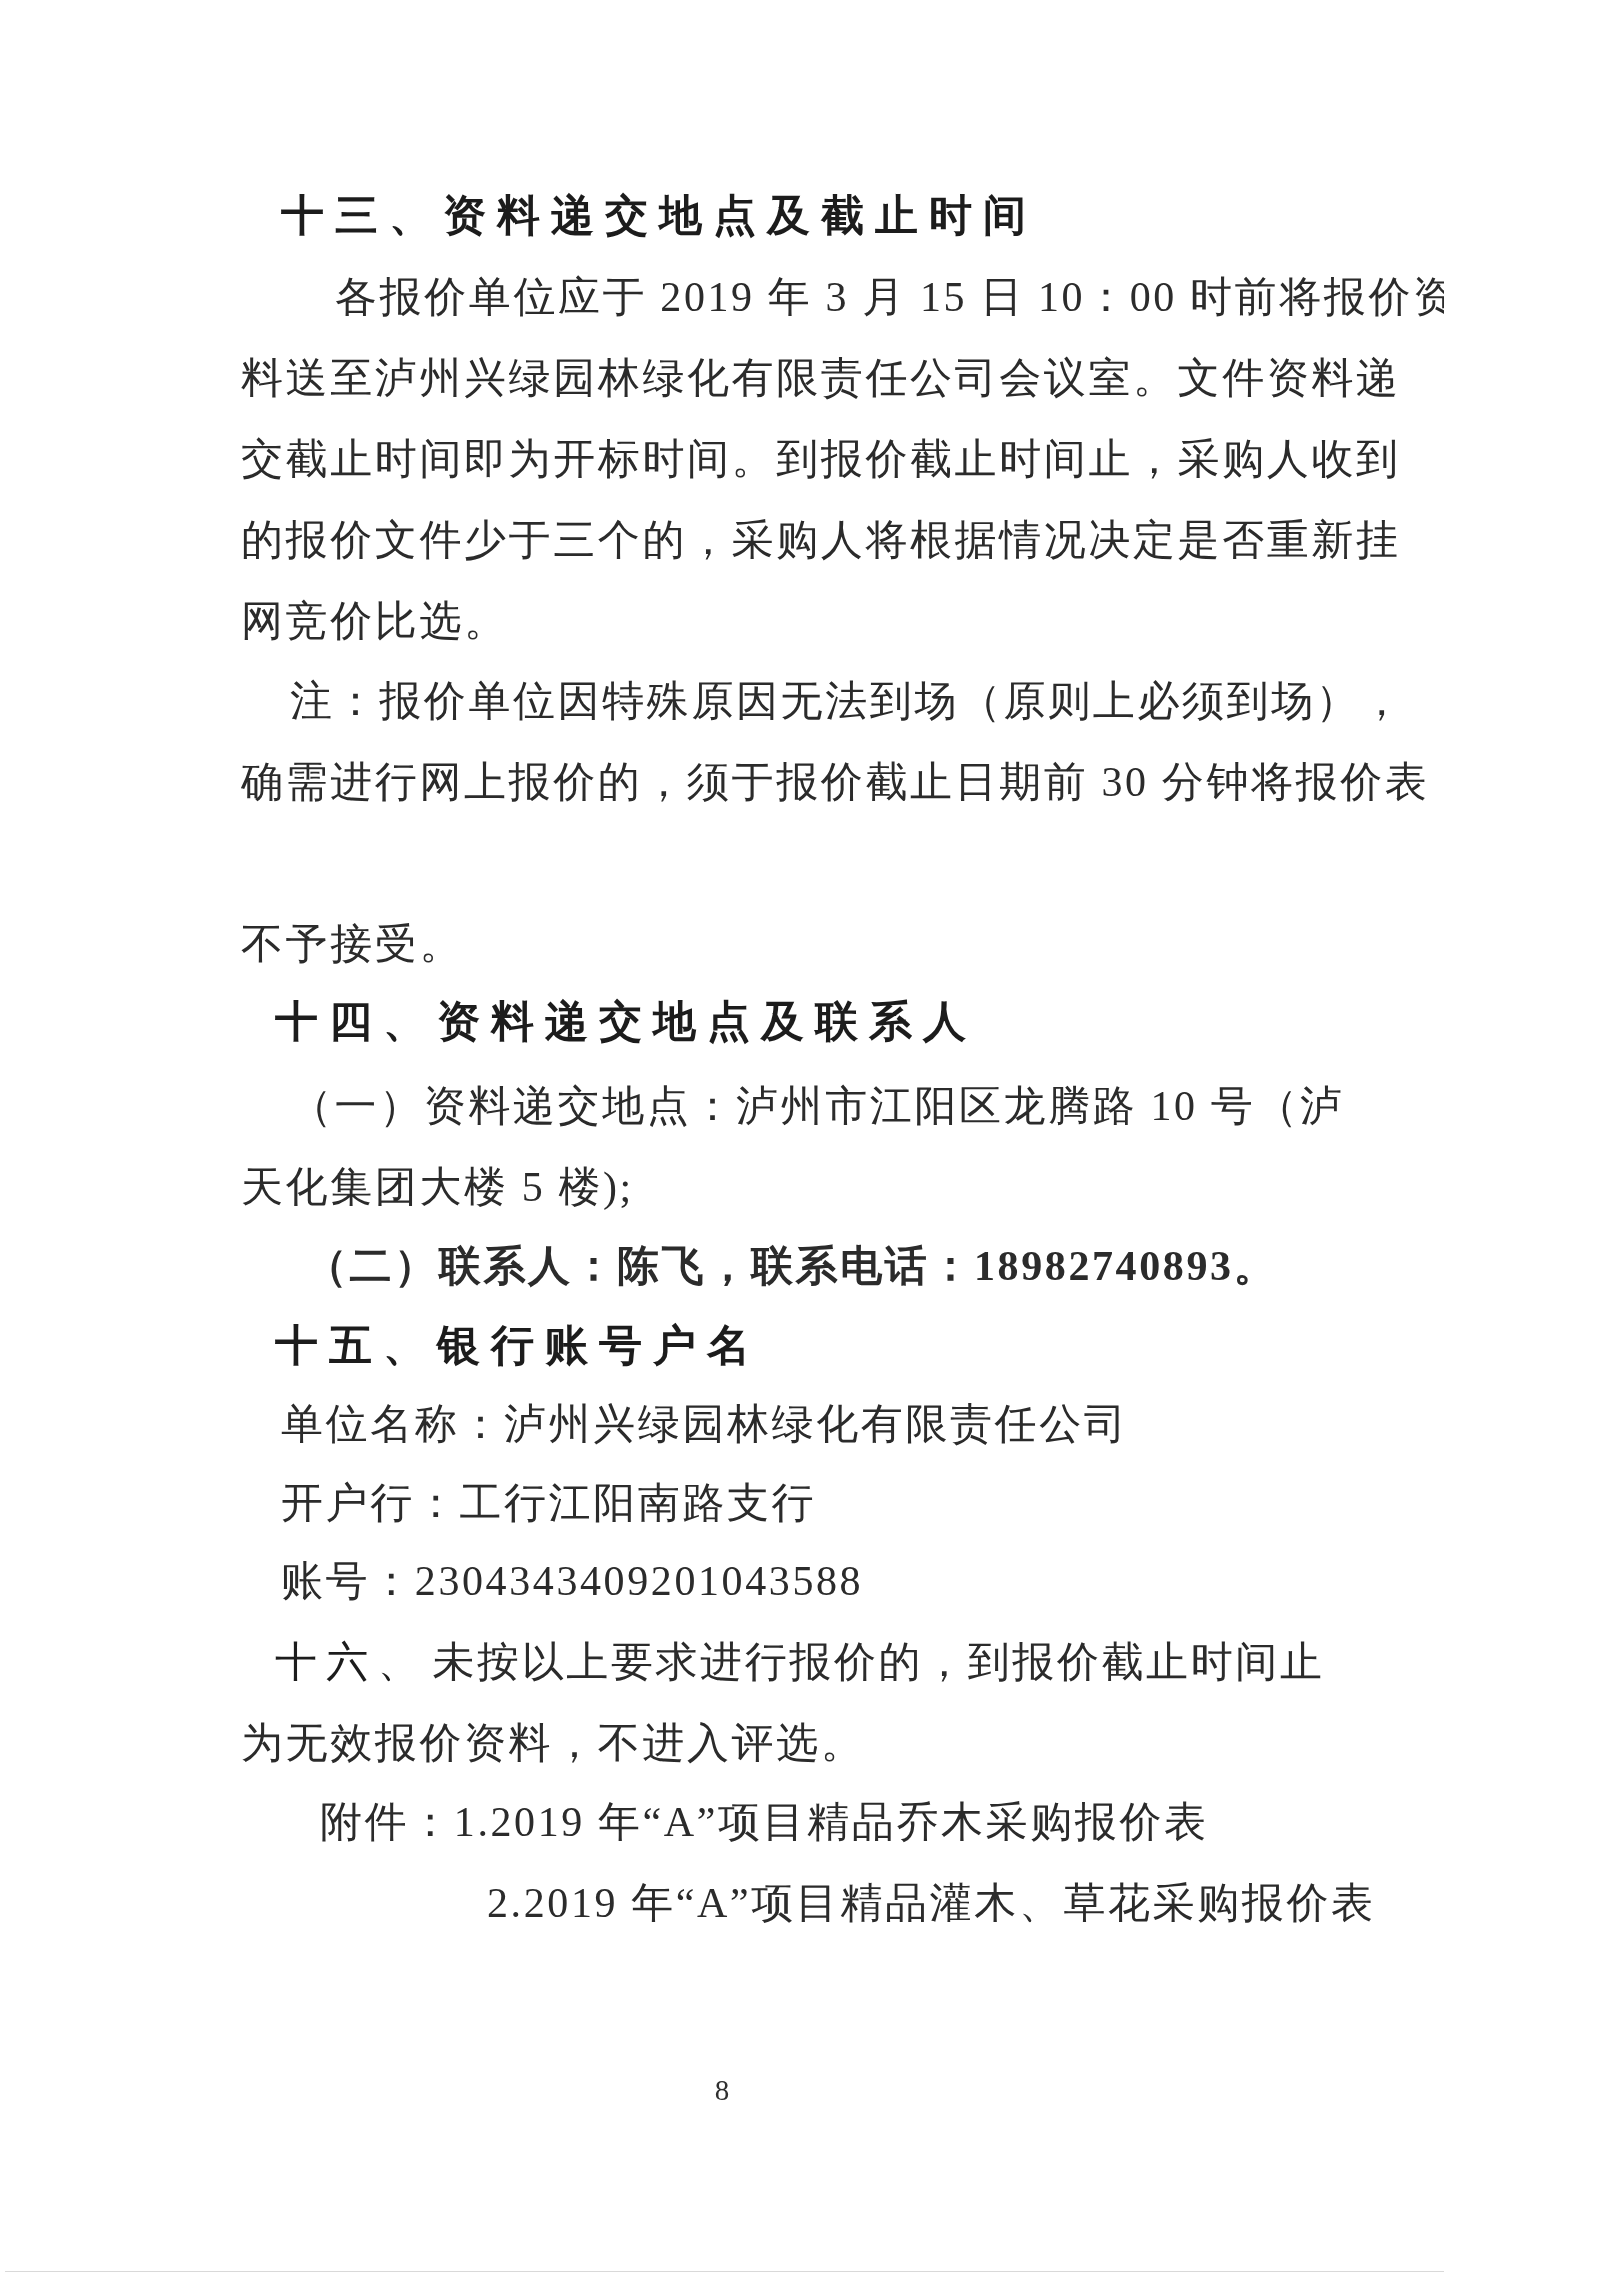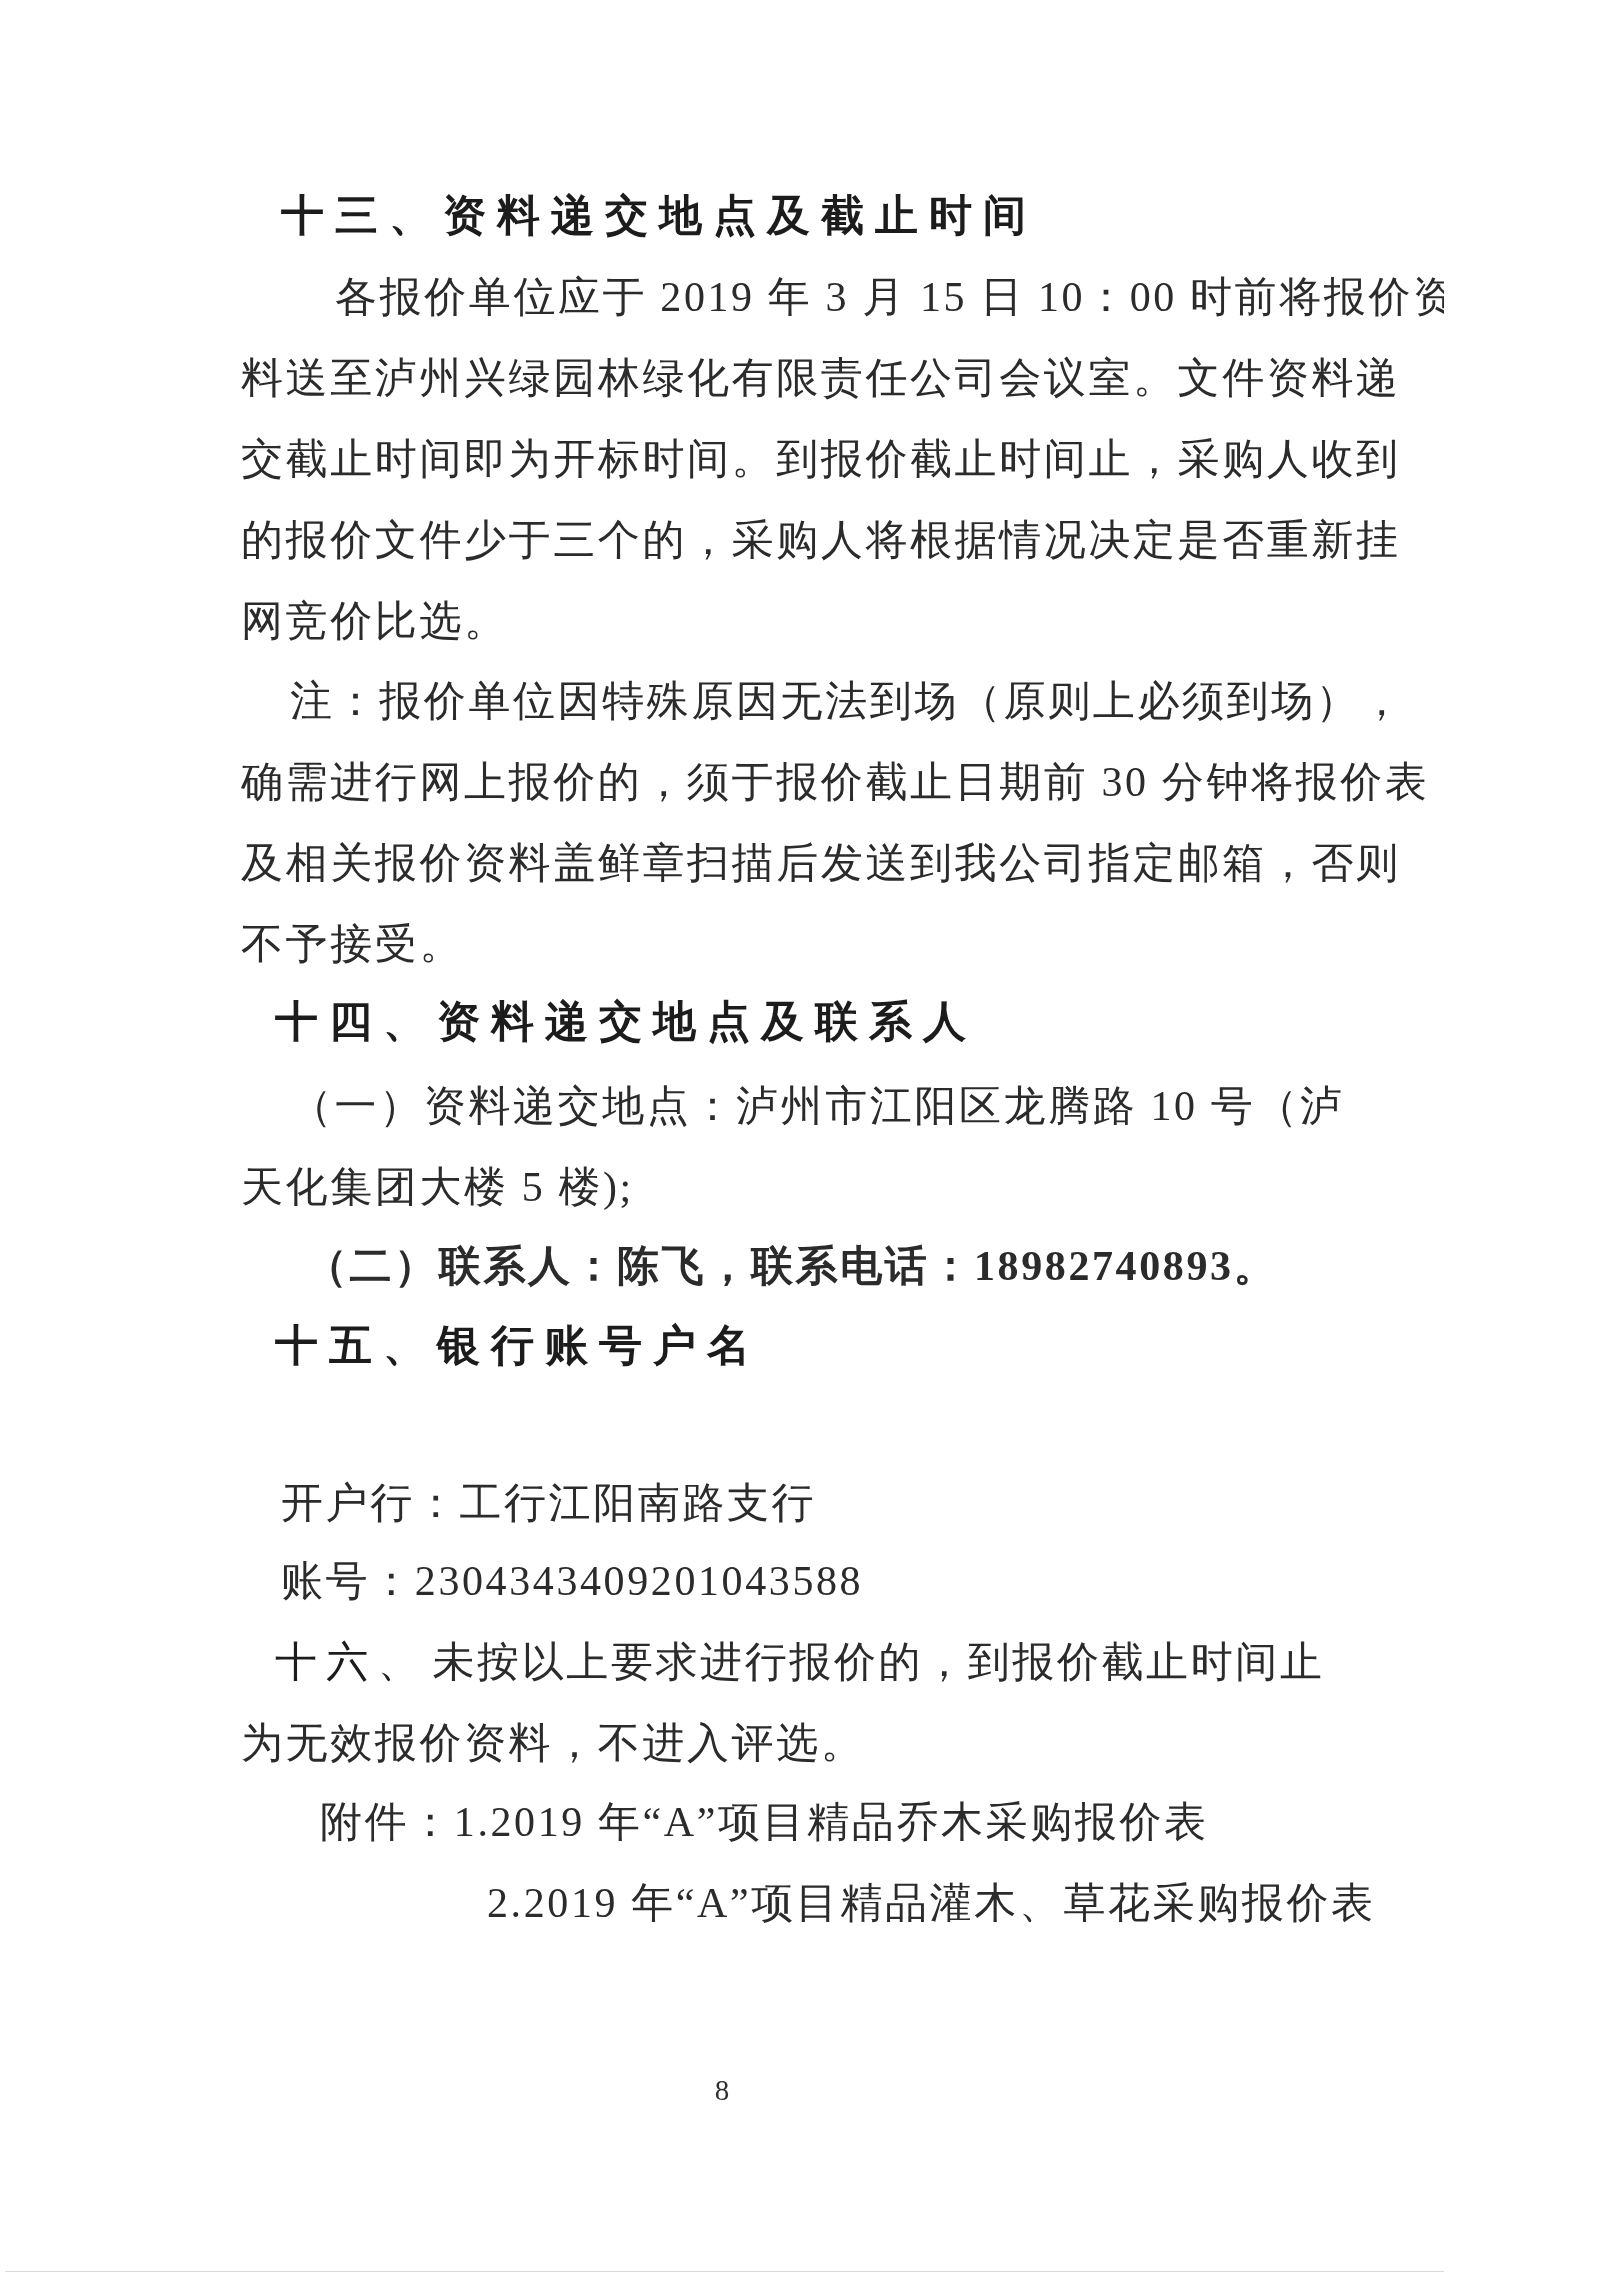--- a/index.html
+++ b/index.html
@@ -71,34 +71,34 @@
   <div class="tl" style="left:241px; top:438px;">交截止时间即为开标时间。到报价截止时间止，采购人收到</div>
 
   <div class="tl" style="left:241px; top:519px;">的报价文件少于三个的，采购人将根据情况决定是否重新挂</div>
 
   <div class="tl" style="left:241px; top:600px;">网竞价比选。</div>
 
   <div class="tl" style="left:290px; top:680px;">注：报价单位因特殊原因无法到场（原则上必须到场），</div>
 
   <div class="tl" style="left:241px; top:761px;">确需进行网上报价的，须于报价截止日期前 30 分钟将报价表</div>
 
-  <div class="tl" style="left:241px; top:842px;">及相关报价资料盖鲜章扫描后发送到我公司指定邮箱，否则</div>
 
   <div class="tl" style="left:241px; top:923px;">不予接受。</div>
 
   <div class="tl heading" style="left:275px; top:1003px;font-family:Liberation Mono, monospace;">十四、资料递交地点及联系人</div>
 
   <div class="tl" style="left:290px; top:1085px;">（一）资料递交地点：泸州市江阳区龙腾路 10 号（泸</div>
 
   <div class="tl" style="left:241px; top:1166px;">天化集团大楼 5 楼);</div>
 
   <div class="tl" style="left:305px; top:1245px;font-weight:bold;">（二）联系人：陈飞，联系电话：18982740893。</div>
 
   <div class="tl heading" style="left:275px; top:1324px;">十五、银行账号户名</div>
 
+  <div class="tl" style="left:281px; top:1403px;">单位名称：泸州兴绿园林绿化有限责任公司</div>
 
   <div class="tl" style="left:281px; top:1482px;">开户行：工行江阳南路支行</div>
 
   <div class="tl" style="left:281px; top:1560px;">账号：2304343409201043588</div>
 
   <div class="tl" style="left:275px; top:1641px;">
     <span class="bold-prefix">十六、</span><span>未按以上要求进行报价的，到报价截止时间止</span>
   </div>
 
   <div class="tl" style="left:241px; top:1722px;">为无效报价资料，不进入评选。</div>

